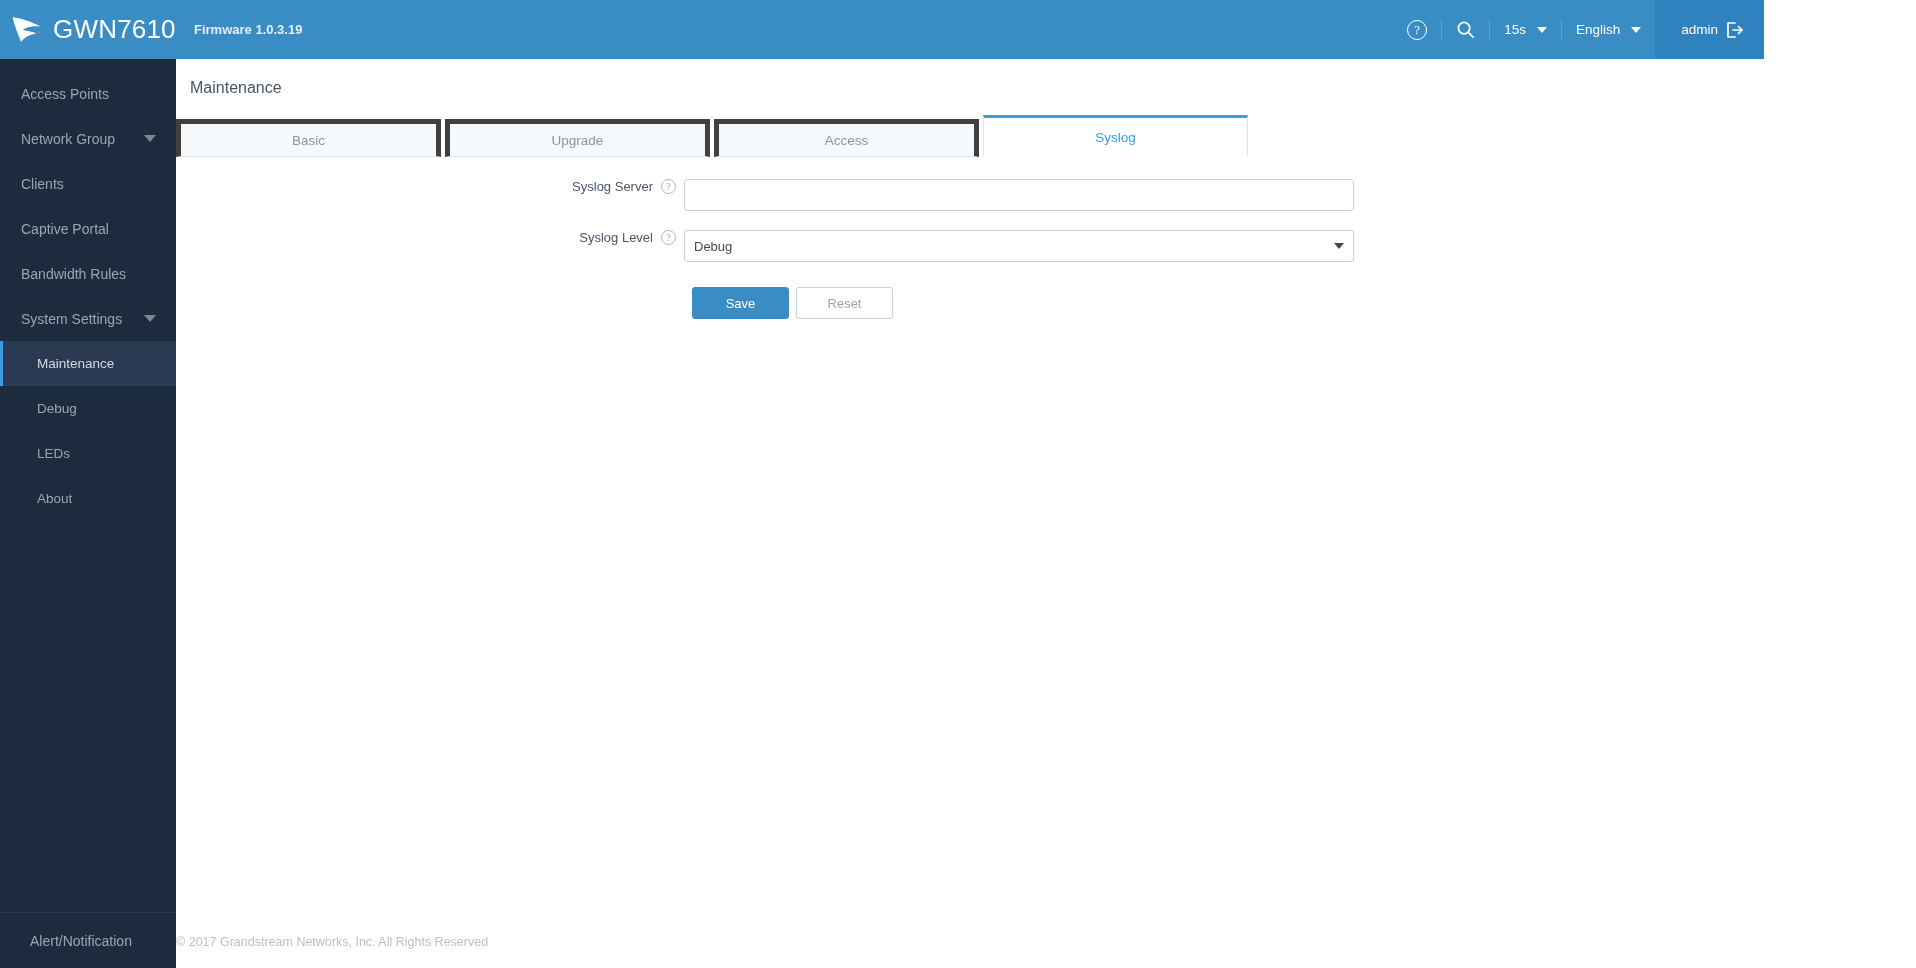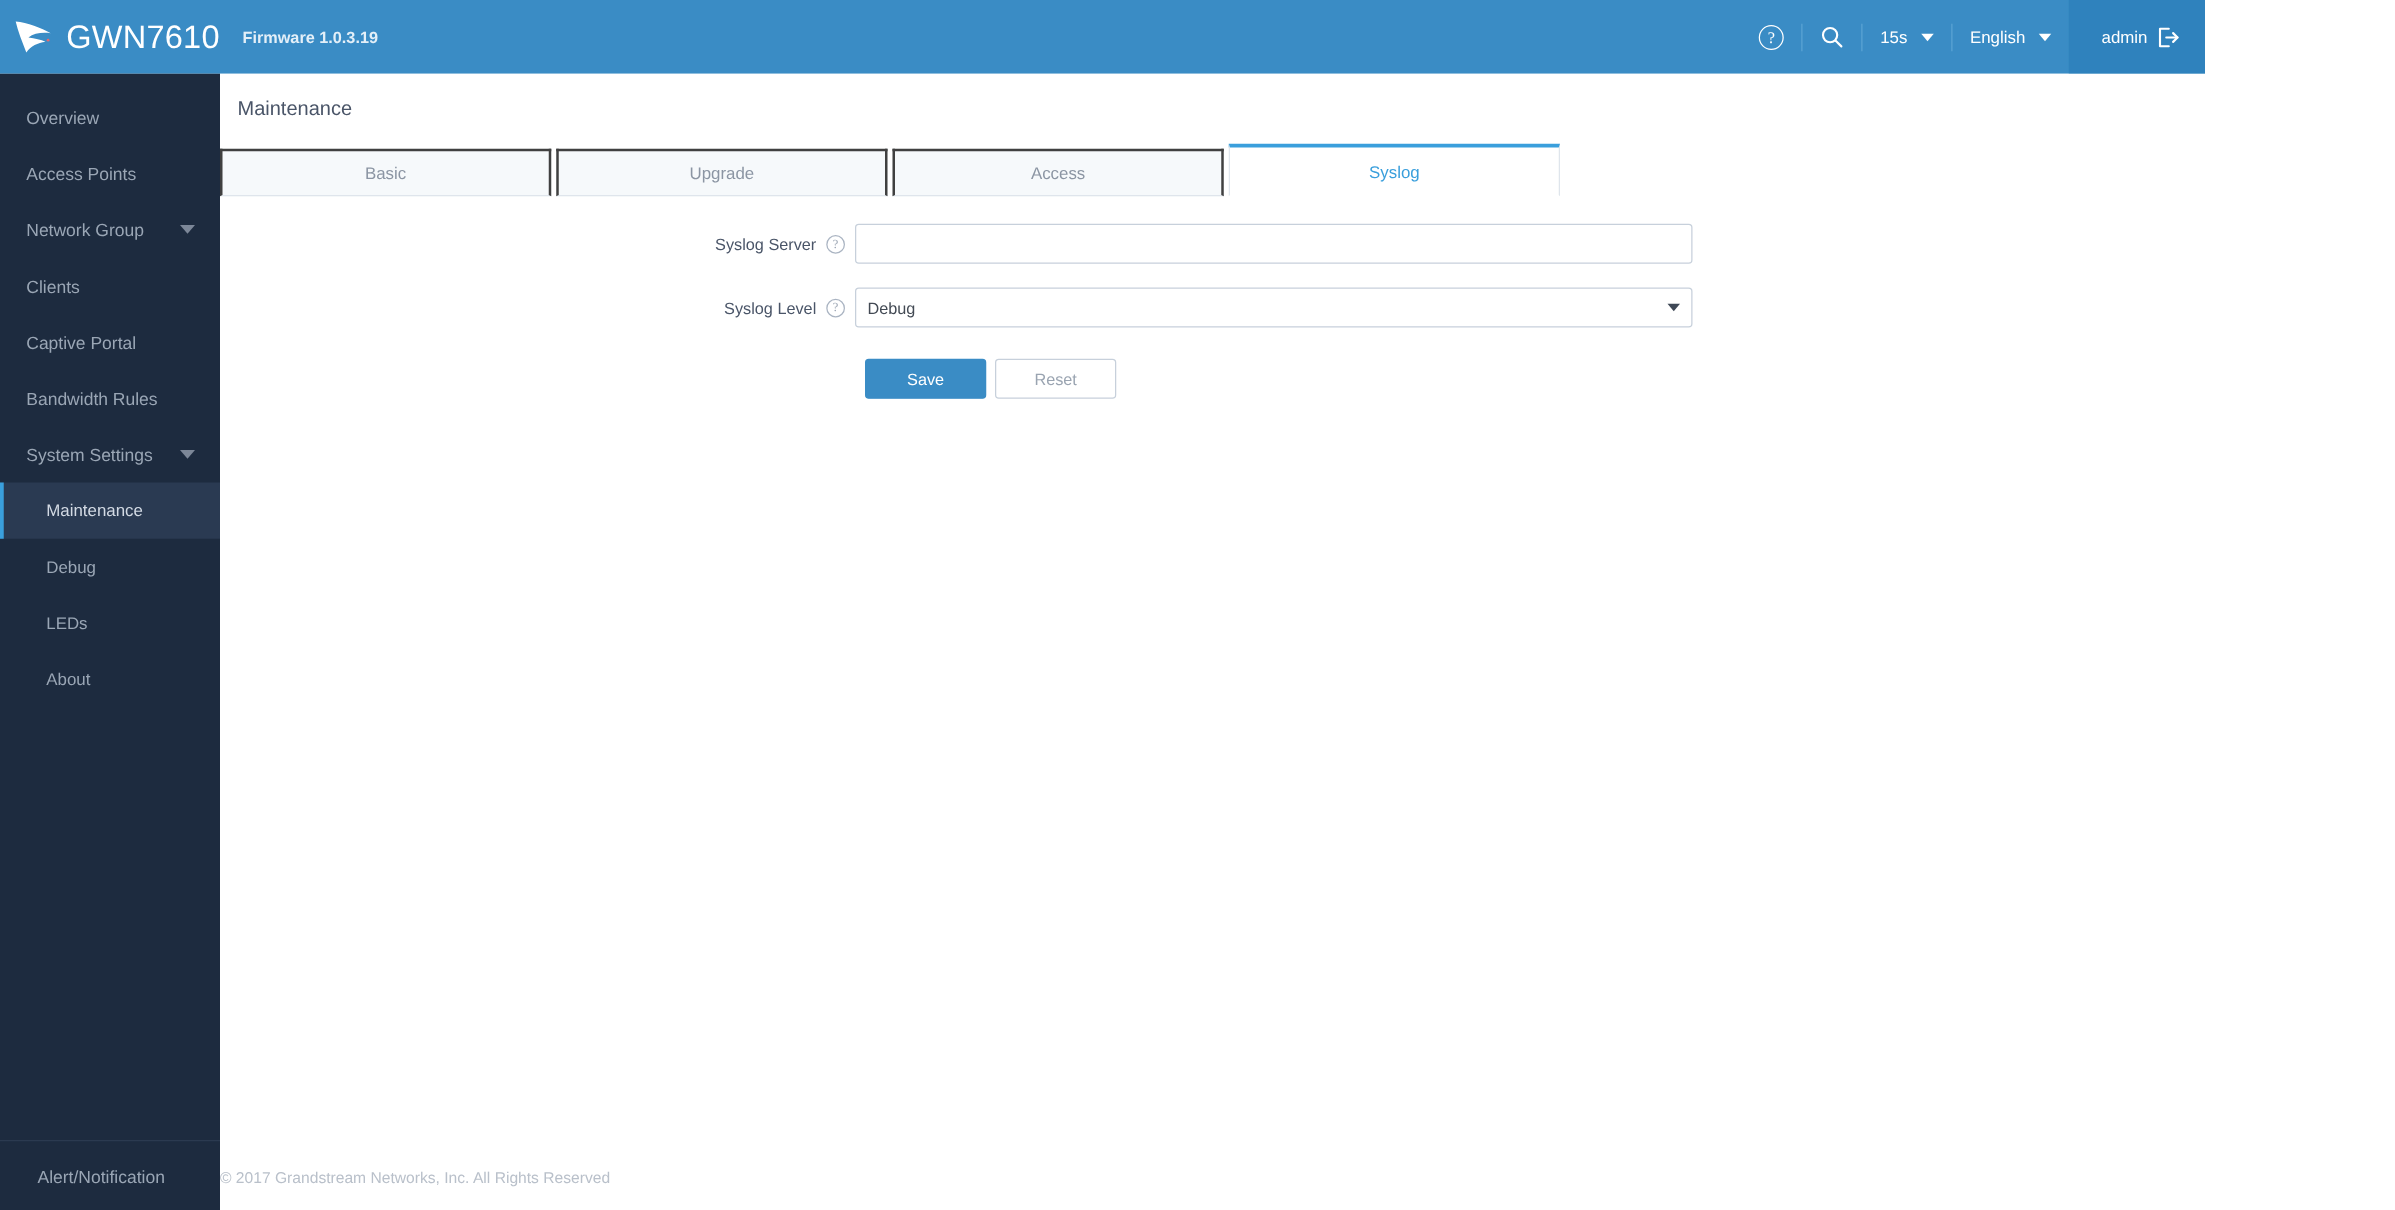--- a/index.html
+++ b/index.html
@@ -178,21 +178,21 @@
   .tabs::after {
     content: "";
     position: absolute;
     left: 0; right: 0; bottom: 0;
     height: 0;
   }
   .tab {
     width: 265px;
     height: 38px;
     background: #f6f9fb;
-    border: 2px solid #404040;
+    border: 5px solid #404040;
     border-bottom: 1px solid #dfe5ec;
     display: flex;
     align-items: center;
     justify-content: center;
     color: #8b95a3;
     font-size: 13.5px;
     cursor: pointer;
     margin-right: 4px;
   }
   .tab.active {
@@ -201,21 +201,21 @@
     border-top: 3px solid #3a9fdc;
     border-bottom: 1px solid #ffffff;
     color: #3a9fdc;
     height: 42px;
   }
 
   
   .form-area { padding-top: 22px; }
   .form-row {
     display: flex;
-    align-items: center;
+    align-items: flex-start;
     margin-bottom: 19px;
   }
   .form-label {
     width: 508px;
     text-align: right;
     font-size: 13px;
     color: #4a5568;
     padding-right: 8px;
     display: flex;
     align-items: center;
@@ -354,23 +354,20 @@
         <line x1="9" y1="10" x2="18" y2="10" stroke="#ffffff" stroke-width="1.7" stroke-linecap="round"></line>
         <path d="M14.5 6.5 L18 10 L14.5 13.5" fill="none" stroke="#ffffff" stroke-width="1.7" stroke-linecap="round" stroke-linejoin="round"></path>
       </svg>
     </div>
   </div>
 </div>
 
 <div class="sidebar">
   <div class="nav" id="nav-list">
       <div class="nav-item">
-        <span>Overview</span>
-      </div>
-      <div class="nav-item">
         <span>Access Points</span>
       </div>
       <div class="nav-item">
         <span>Network Group</span>
         <span class="arrow"></span>
       </div>
       <div class="nav-item">
         <span>Clients</span>
       </div>
       <div class="nav-item">

